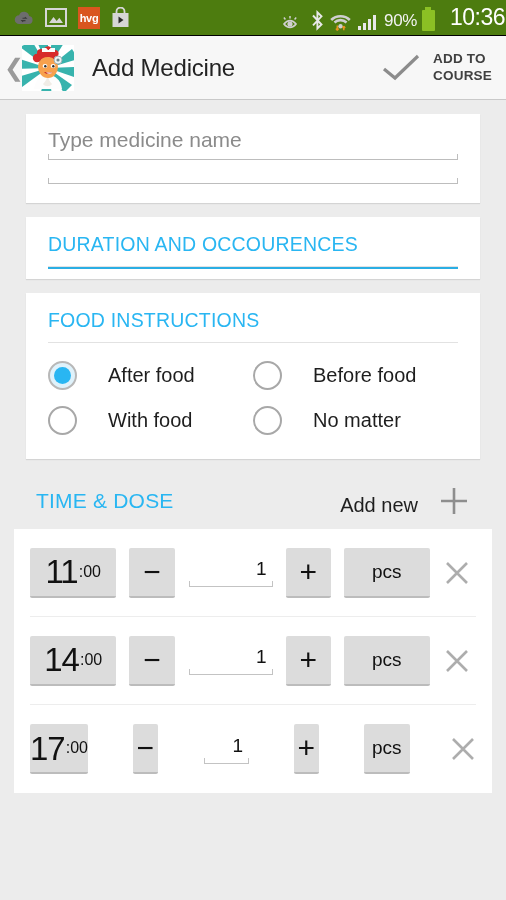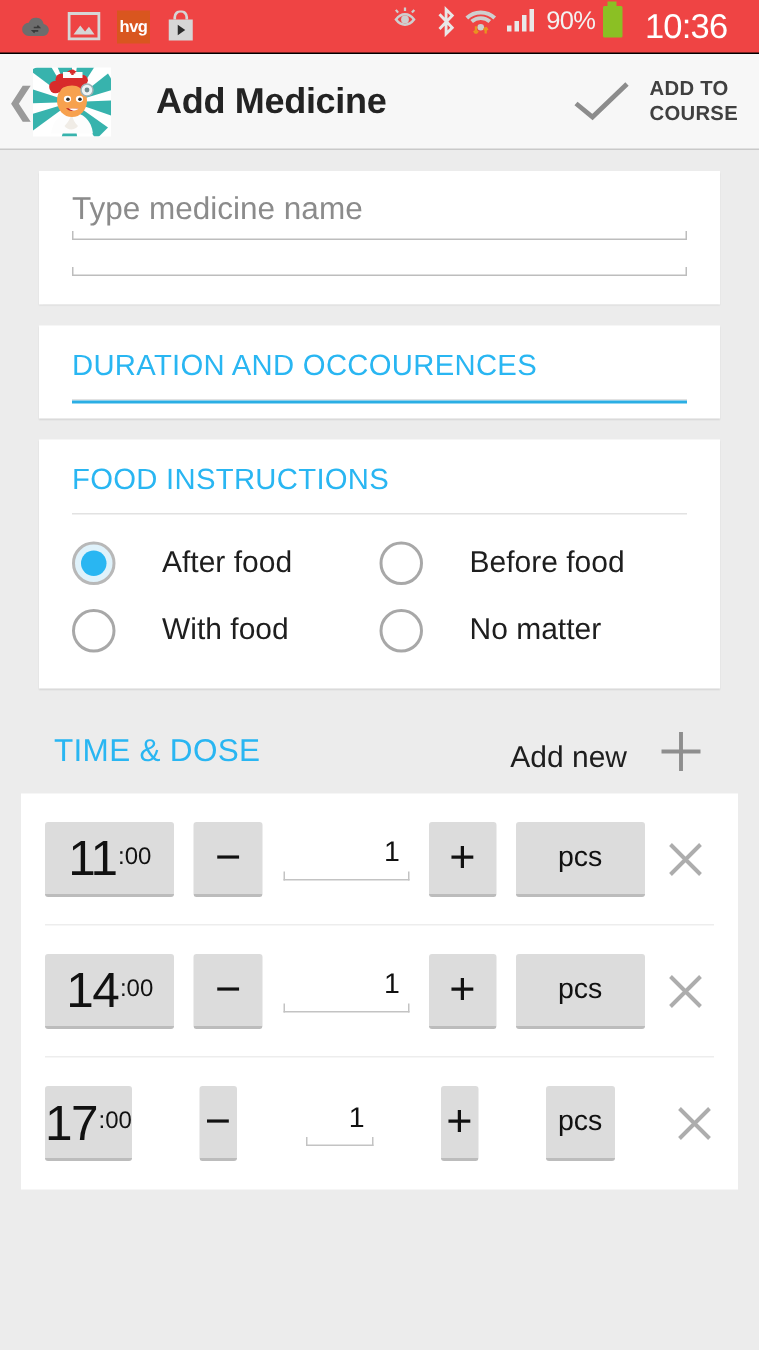--- a/index.html
+++ b/index.html
@@ -6,27 +6,27 @@
   html, body {
     width: 506px; height: 900px;
     background: #ececec;
     font-family: "Liberation Sans", sans-serif;
     overflow: hidden;
   }
 
   
   .statusbar {
     height: 36px; width: 506px;
-    background: #ef4444;
+    background: #4d7c0f;
     display: flex; align-items: center;
-    padding: 0 21px 0 14px;
+    padding: 0 1px 0 14px;
     border-bottom: 1px solid #000;
   }
   .sb-left { display: flex; align-items: center; gap: 11px; }
-  .sb-right { display: flex; align-items: flex-start; gap: 5px; margin-left: auto; }
+  .sb-right { display: flex; align-items: flex-end; gap: 5px; margin-left: auto; }
   .sb-ico { display: block; }
   .hvg-icon {
     width: 22px; height: 22px; background: #d9561f;
     color: #fff; font-size: 11px; font-weight: bold;
     display: flex; align-items: center; justify-content: center;
     letter-spacing: -0.3px; font-family: "Liberation Sans", sans-serif;
   }
   .sb-pct {
     color: #f2f2f2; font-size: 17px; letter-spacing: -0.4px;
     font-family: "Liberation Sans", sans-serif;
@@ -54,22 +54,22 @@
   .back-chevron {
     color: #9a9a9a; font-size: 24px; width: 18px;
     text-align: center; line-height: 1; font-weight: 400;
   }
   .app-logo {
     width: 52px; height: 46px; margin-left: 0px;
     position: relative; overflow: hidden; flex: none;
     background: #ffffff;
   }
   .app-title {
-    font-size: 24px; color: #232323; margin-left: 30px;
-    font-weight: 700; letter-spacing: -0.2px;
+    font-size: 24px; color: #232323; margin-left: 18px;
+    font-weight: 400; letter-spacing: -0.2px;
   }
   .ab-actions { margin-left: auto; display: flex; align-items: center; }
   .check-btn { width: 56px; display: flex; justify-content: center; align-items: center; }
   .addtocourse {
     font-size: 13.5px; font-weight: bold; color: #404040;
     line-height: 1.25; text-align: left; padding-right: 14px;
     padding-left: 4px; letter-spacing: 0.2px;
   }
 
   

